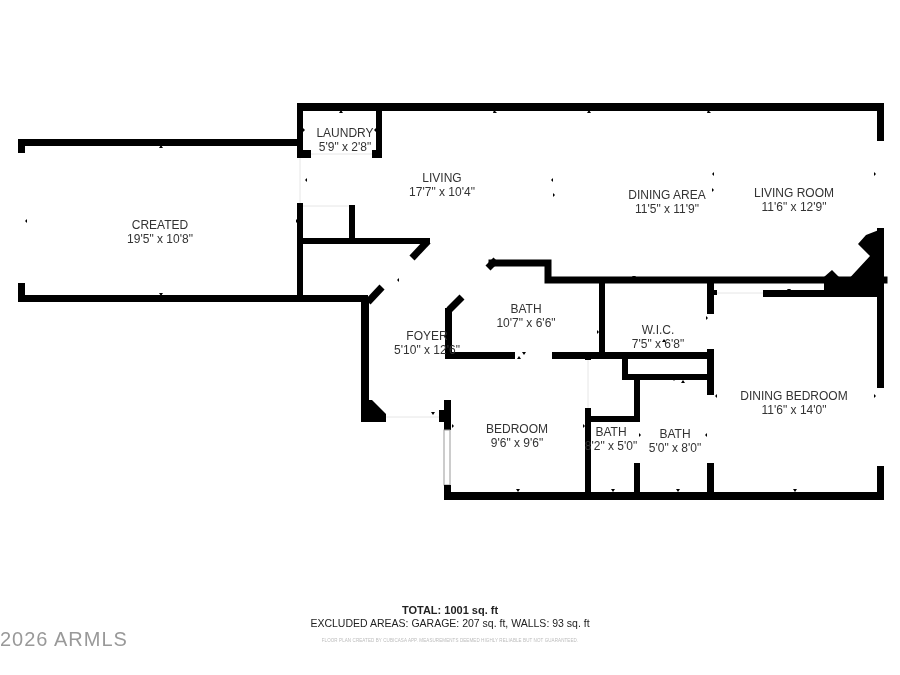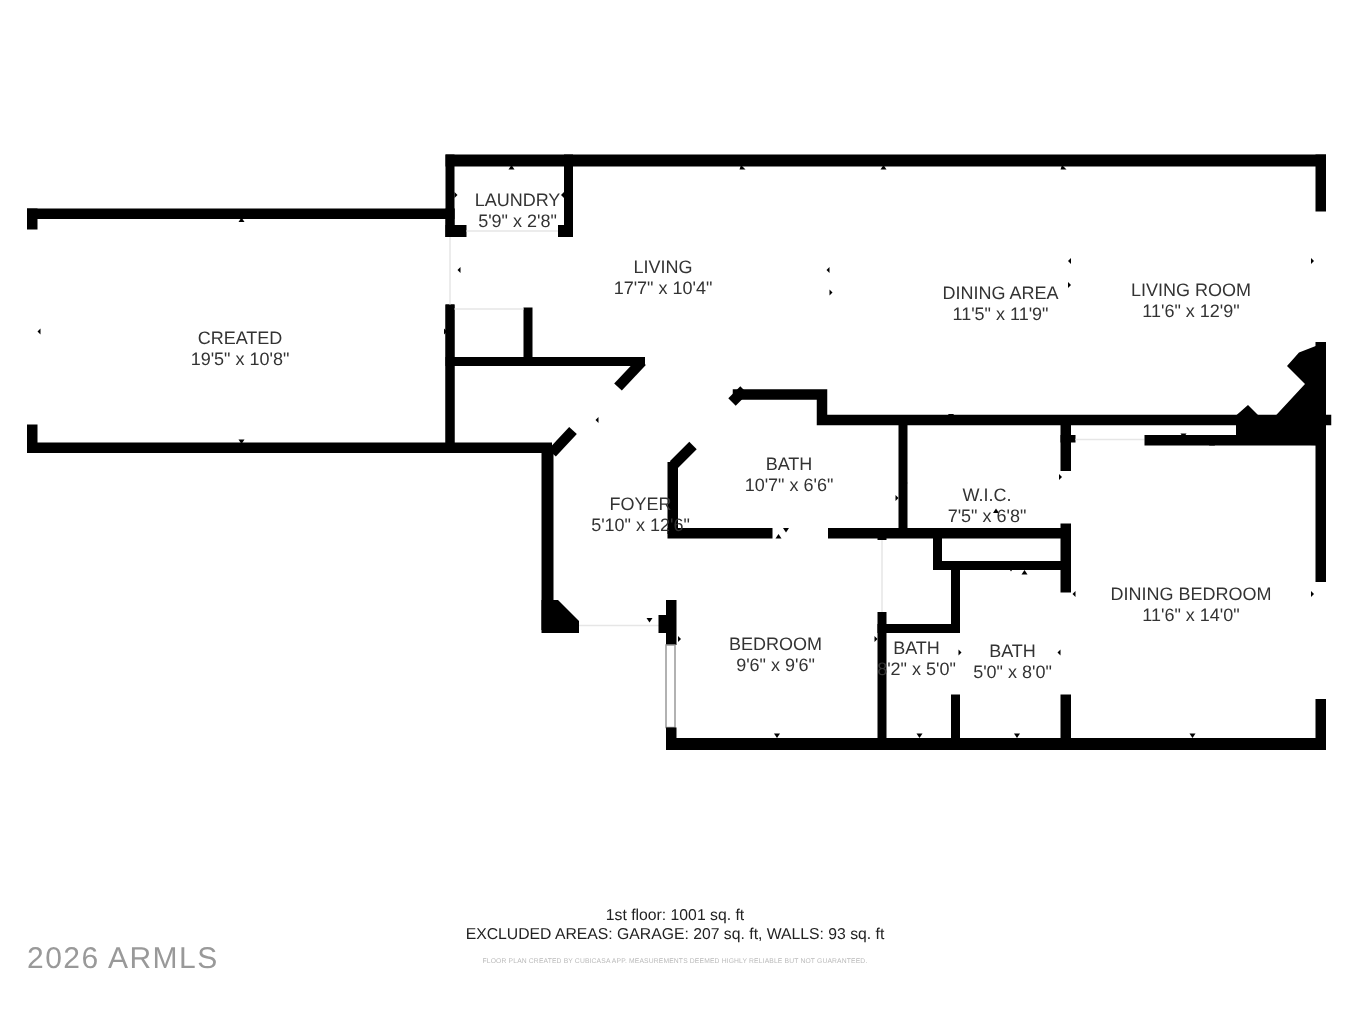--- a/index.html
+++ b/index.html
@@ -9,21 +9,21 @@
     .wall-line { stroke: #000000; stroke-width: 8; fill: none; stroke-linecap: square; }
     .diag { stroke: #000000; stroke-width: 7; fill: none; }
     .opening { stroke: #e6e6e6; stroke-width: 1; fill: #ffffff; }
     .window { fill: #ffffff; stroke: #999; stroke-width: 1; }
     .tick { fill: #000; }
     .room-label { position: absolute; text-align: center; color: #333; font-size: 12px; line-height: 14px; white-space: nowrap; transform: translateX(-50%); }
     .room-label .dim { display: block; }
     .summary { position: absolute; left: 450px; top: 604px; transform: translateX(-50%); text-align: center; color: #222; font-size: 10.5px; line-height: 12.5px; white-space: nowrap; }
     .summary .total { font-weight: bold; font-size: 11px; }
     .summary .disclaimer { font-size: 4.5px; color: #bbb; margin-top: 6px; letter-spacing: 0.1px; }
-    .watermark { position: absolute; left: 0px; top: 628px; font-size: 20px; color: #888; letter-spacing: 1px; font-weight: 300; opacity: 0.85; margin-left: 18px; }
+    .watermark { position: absolute; left: 0px; top: 628px; font-size: 20px; color: #888; letter-spacing: 1px; font-weight: 300; opacity: 0.85; }
   </style>
 </head>
 <body>
 
 <svg id="plan" viewBox="0 0 900 675" xmlns="http://www.w3.org/2000/svg">
 
   <g>
     <rect class="wall" x="18" y="139" width="285" height="7"></rect>
     <rect class="wall" x="18" y="139" width="7" height="14"></rect>
     <rect class="wall" x="18" y="283" width="7" height="19"></rect>
@@ -196,18 +196,18 @@
 <div class="room-label" style="left:675px;top:427px;">
   <span>BATH</span>
   <span class="dim">5'0" x 8'0"</span>
 </div>
 <div class="room-label" style="left:794px;top:389px;">
   <span>DINING BEDROOM</span>
   <span class="dim">11'6" x 14'0"</span>
 </div>
 
 <div class="summary">
-  <div>1st floor: 1001 sq. ft</div>
+  <div class="total">TOTAL: 1001 sq. ft</div>
   <div>EXCLUDED AREAS: GARAGE: 207 sq. ft, WALLS: 93 sq. ft</div>
   <div class="disclaimer">FLOOR PLAN CREATED BY CUBICASA APP. MEASUREMENTS DEEMED HIGHLY RELIABLE BUT NOT GUARANTEED.</div>
 </div>
 
 <div class="watermark">2026 ARMLS</div>
 
 </body></html>

